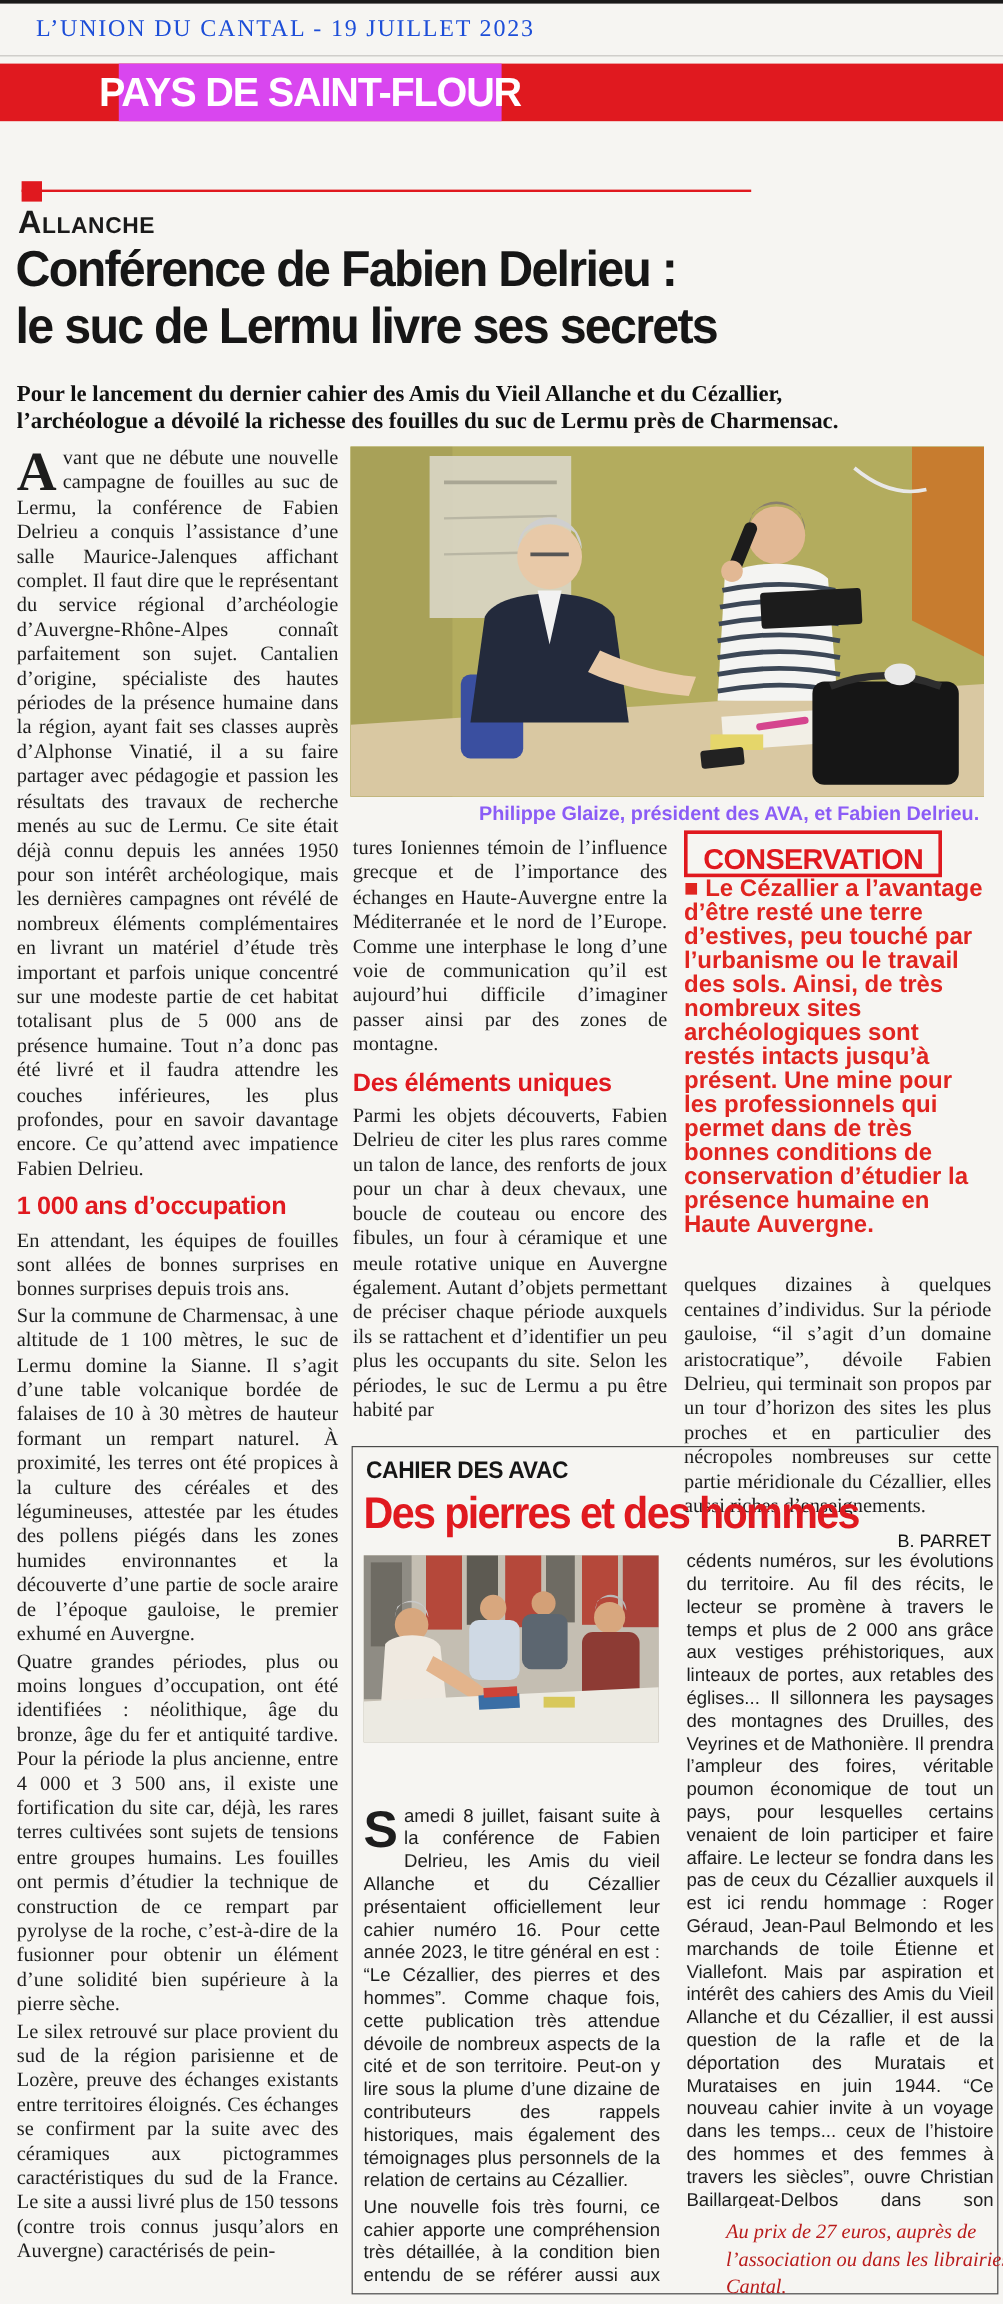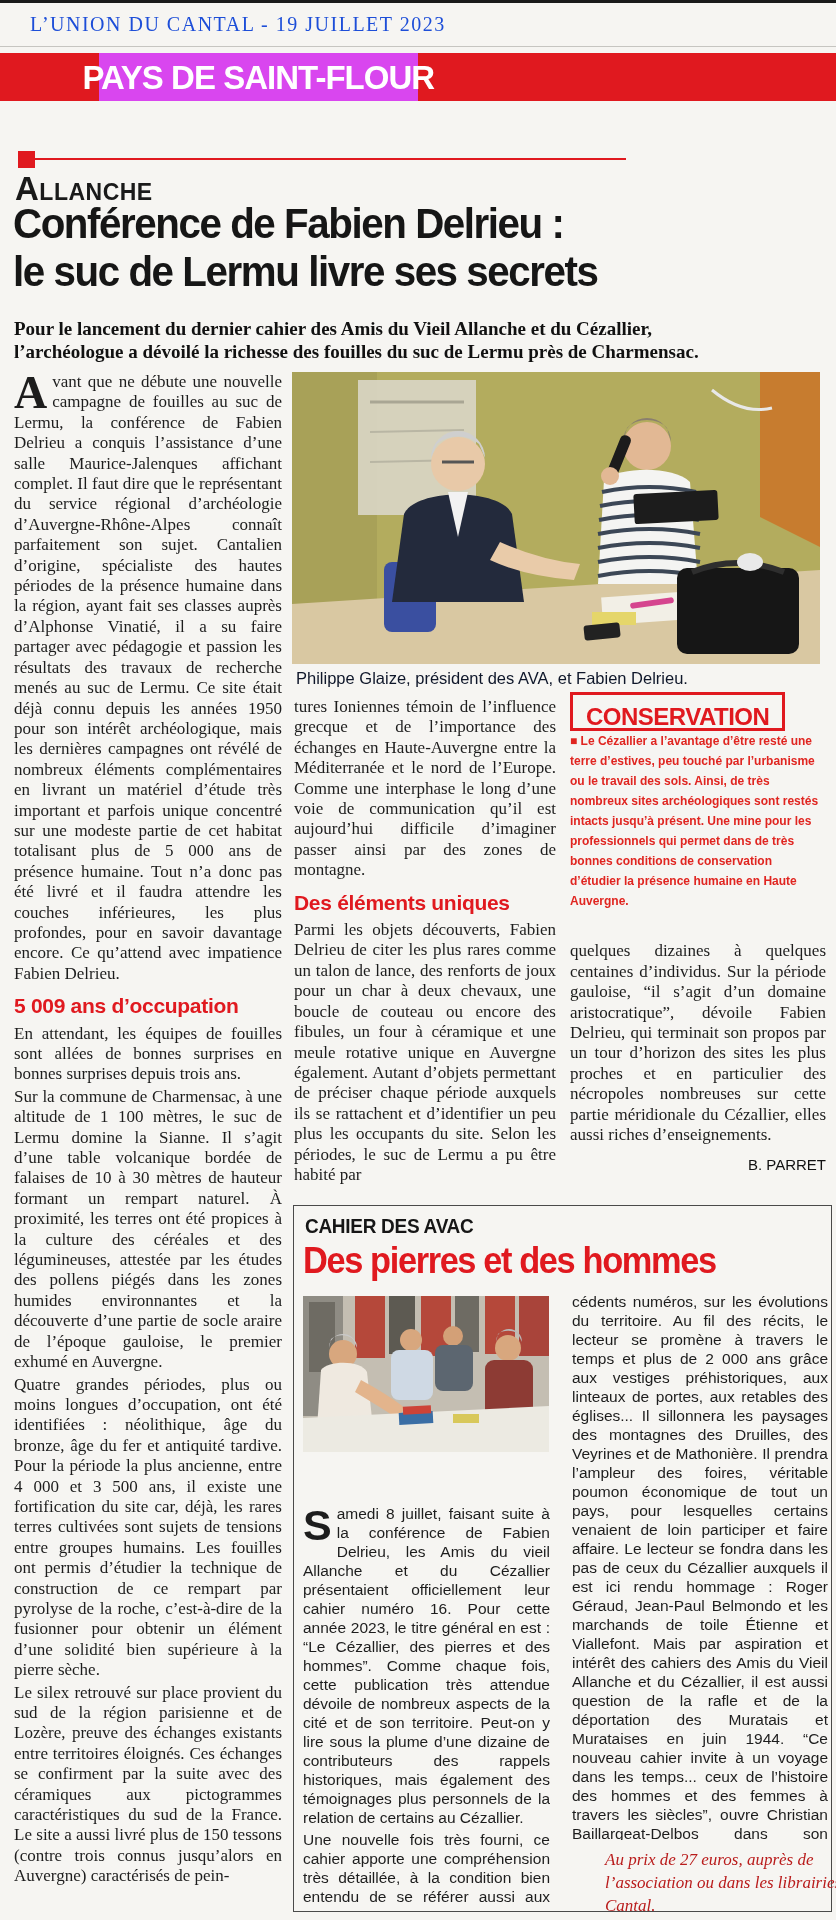--- a/index.html
+++ b/index.html
@@ -17,49 +17,49 @@
   .banner{left:0;top:53px;width:836px;height:48px;background:#e0191f;}
   .banner-black{left:99px;top:53px;width:319px;height:48px;background:#d946ef;
                 display:flex;align-items:center;justify-content:center;}
   .banner-label{color:#fff;font-family:"Liberation Sans",sans-serif;font-weight:bold;
                 font-size:34px;letter-spacing:-1px;white-space:nowrap;transform:scaleX(.97);}
 
   
   .red-square{left:18px;top:151px;width:17px;height:17px;background:#e0191f;}
   .red-line{left:18px;top:158px;width:608px;height:2px;background:#e0191f;}
   .kicker-main{left:15px;top:170px;font-family:"Liberation Sans",sans-serif;font-weight:bold;
-               font-size:33px;font-variant:small-caps;letter-spacing:.5px;color:#1a1a1a;}
+               font-size:27px;font-variant:small-caps;letter-spacing:.5px;color:#1a1a1a;}
   .headline{left:13px;top:200px;width:740px;font-family:"Liberation Sans",sans-serif;
             font-weight:bold;font-size:42px;line-height:48px;letter-spacing:-1.5px;color:#161616;
             transform:scaleX(.96);transform-origin:0 0;}
   .lede{left:14px;top:317px;width:750px;font-weight:bold;font-size:19px;line-height:23px;color:#111;}
 
   
   .bodytext{font-size:17px;line-height:20.4px;text-align:justify;}
   .bodytext p{margin:0 0 2px 0;}
   .col1{left:14px;top:372px;width:268px;height:1548px;overflow:hidden;}
   .col2{left:294px;top:697px;width:262px;}
   .col3{left:570px;top:692px;width:256px;}
   .dropcap-serif{float:left;font-weight:bold;font-size:46px;line-height:38px;padding:2px 5px 0 0;}
   .subhead{font-family:"Liberation Sans",sans-serif;font-weight:bold;font-size:21px;
            color:#e0191f;margin:12px 0 7px 0;text-align:left;letter-spacing:-.3px;}
   .byline{font-family:"Liberation Sans",sans-serif;font-weight:normal;font-size:15px;
           text-align:right;margin-top:10px;color:#111;}
 
   
   .photo1{left:292px;top:372px;width:528px;height:292px;overflow:hidden;background:#b3ac5e;}
   .caption1{left:296px;top:669px;width:520px;font-family:"Liberation Sans",sans-serif;
-            font-weight:400;font-size:16.5px;color:#0f172a;}
+            font-weight:700;font-size:16.5px;color:#8b5cf6;text-align:right;}
 
   
   .conservation-title{display:inline-block;border:3px solid #e0191f;color:#e0191f;
        font-family:"Liberation Sans",sans-serif;font-weight:bold;font-size:24px;
        letter-spacing:-.5px;padding:12px 13px 1px 13px;background:transparent;}
   .conservation-text{color:#e02520;font-family:"Liberation Sans",sans-serif;font-weight:bold;
-       font-size:12px;line-height:20px;text-align:left;margin-top:13px;}
+       font-size:20px;line-height:20px;text-align:left;margin-top:13px;}
   .col3 .serifpara{margin-top:30px;}
 
   
   .cahier-box{left:293px;top:1205px;width:537px;height:705px;border:1px solid #4a4a4a;background:transparent;}
   .kicker-cahier{left:305px;top:1215px;font-family:"Liberation Sans",sans-serif;font-weight:bold;
                  font-size:20px;letter-spacing:-.3px;color:#161616;transform:scaleX(.95);transform-origin:0 0;}
   .cahier-title{left:303px;top:1240px;font-family:"Liberation Sans",sans-serif;font-weight:bold;
                 font-size:37px;letter-spacing:-1.5px;color:#e0191f;transform:scaleX(.93);transform-origin:0 0;}
   .photo2{left:303px;top:1296px;width:246px;height:156px;overflow:hidden;background:#c4beb2;}
   .caption2{left:303px;top:1458px;width:252px;font-family:"Liberation Sans",sans-serif;
@@ -136,21 +136,21 @@
       <rect x="385" y="196" width="122" height="86" rx="10" fill="#161616"></rect>
       <path d="M400,200 q45,-18 92,0" stroke="#2e2e2e" stroke-width="6" fill="none"></path>
       <rect x="292" y="252" width="36" height="15" rx="3" fill="#222" transform="rotate(-6 310 259)"></rect>
       <ellipse cx="458" cy="190" rx="13" ry="9" fill="#e9e9e9"></ellipse>
     </svg>
   </div>
   <div class="abs caption1">Philippe Glaize, président des AVA, et Fabien Delrieu.</div>
 
   <div class="abs col1 bodytext">
     <p><span class="dropcap-serif">A</span><span>vant que ne débute une nouvelle campagne de fouilles au suc de Lermu, la conférence de Fabien Delrieu a conquis l’assistance d’une salle Maurice-Jalenques affichant complet. Il faut dire que le représentant du service régional d’archéologie d’Auvergne-Rhône-Alpes connaît parfaitement son sujet. Cantalien d’origine, spécialiste des hautes périodes de la présence humaine dans la région, ayant fait ses classes auprès d’Alphonse Vinatié, il a su faire partager avec pédagogie et passion les résultats des travaux de recherche menés au suc de Lermu. Ce site était déjà connu depuis les années 1950 pour son intérêt archéologique, mais les dernières campagnes ont révélé de nombreux éléments complémentaires en livrant un matériel d’étude très important et parfois unique concentré sur une modeste partie de cet habitat totalisant plus de 5 000 ans de présence humaine. Tout n’a donc pas été livré et il faudra attendre les couches inférieures, les plus profondes, pour en savoir davantage encore. Ce qu’attend avec impatience Fabien Delrieu.</span></p>
-    <div class="subhead">5 009 ans d’occupation</div>
+    <div class="subhead">1 000 ans d’occupation</div>
     <p>En attendant, les équipes de fouilles sont allées de bonnes surprises en bonnes surprises depuis trois ans.</p>
     <p>Sur la commune de Charmensac, à une altitude de 1 100 mètres, le suc de Lermu domine la Sianne. Il s’agit d’une table volcanique bordée de falaises de 10 à 30 mètres de hauteur formant un rempart naturel. À proximité, les terres ont été propices à la culture des céréales et des légumineuses, attestée par les études des pollens piégés dans les zones humides environnantes et la découverte d’une partie de socle araire de l’époque gauloise, le premier exhumé en Auvergne.</p>
     <p>Quatre grandes périodes, plus ou moins longues d’occupation, ont été identifiées : néolithique, âge du bronze, âge du fer et antiquité tardive. Pour la période la plus ancienne, entre 4 000 et 3 500 ans, il existe une fortification du site car, déjà, les rares terres cultivées sont sujets de tensions entre groupes humains. Les fouilles ont permis d’étudier la technique de construction de ce rempart par pyrolyse de la roche, c’est-à-dire de la fusionner pour obtenir un élément d’une solidité bien supérieure à la pierre sèche.</p>
     <p>Le silex retrouvé sur place provient du sud de la région parisienne et de Lozère, preuve des échanges existants entre territoires éloignés. Ces échanges se confirment par la suite avec des céramiques aux pictogrammes caractéristiques du sud de la France. Le site a aussi livré plus de 150 tessons (contre trois connus jusqu’alors en Auvergne) caractérisés de pein-</p>
   </div>
 
   <div class="abs col2 bodytext">
     <p>tures Ioniennes témoin de l’influence grecque et de l’importance des échanges en Haute-Auvergne entre la Méditerranée et le nord de l’Europe. Comme une interphase le long d’une voie de communication qu’il est aujourd’hui difficile d’imaginer passer ainsi par des zones de montagne.</p>
     <div class="subhead">Des éléments uniques</div>
     <p>Parmi les objets découverts, Fabien Delrieu de citer les plus rares comme un talon de lance, des renforts de joux pour un char à deux chevaux, une boucle de couteau ou encore des fibules, un four à céramique et une meule rotative unique en Auvergne également. Autant d’objets permettant de préciser chaque période auxquels ils se rattachent et d’identifier un peu plus les occupants du site. Selon les périodes, le suc de Lermu a pu être habité par</p>

